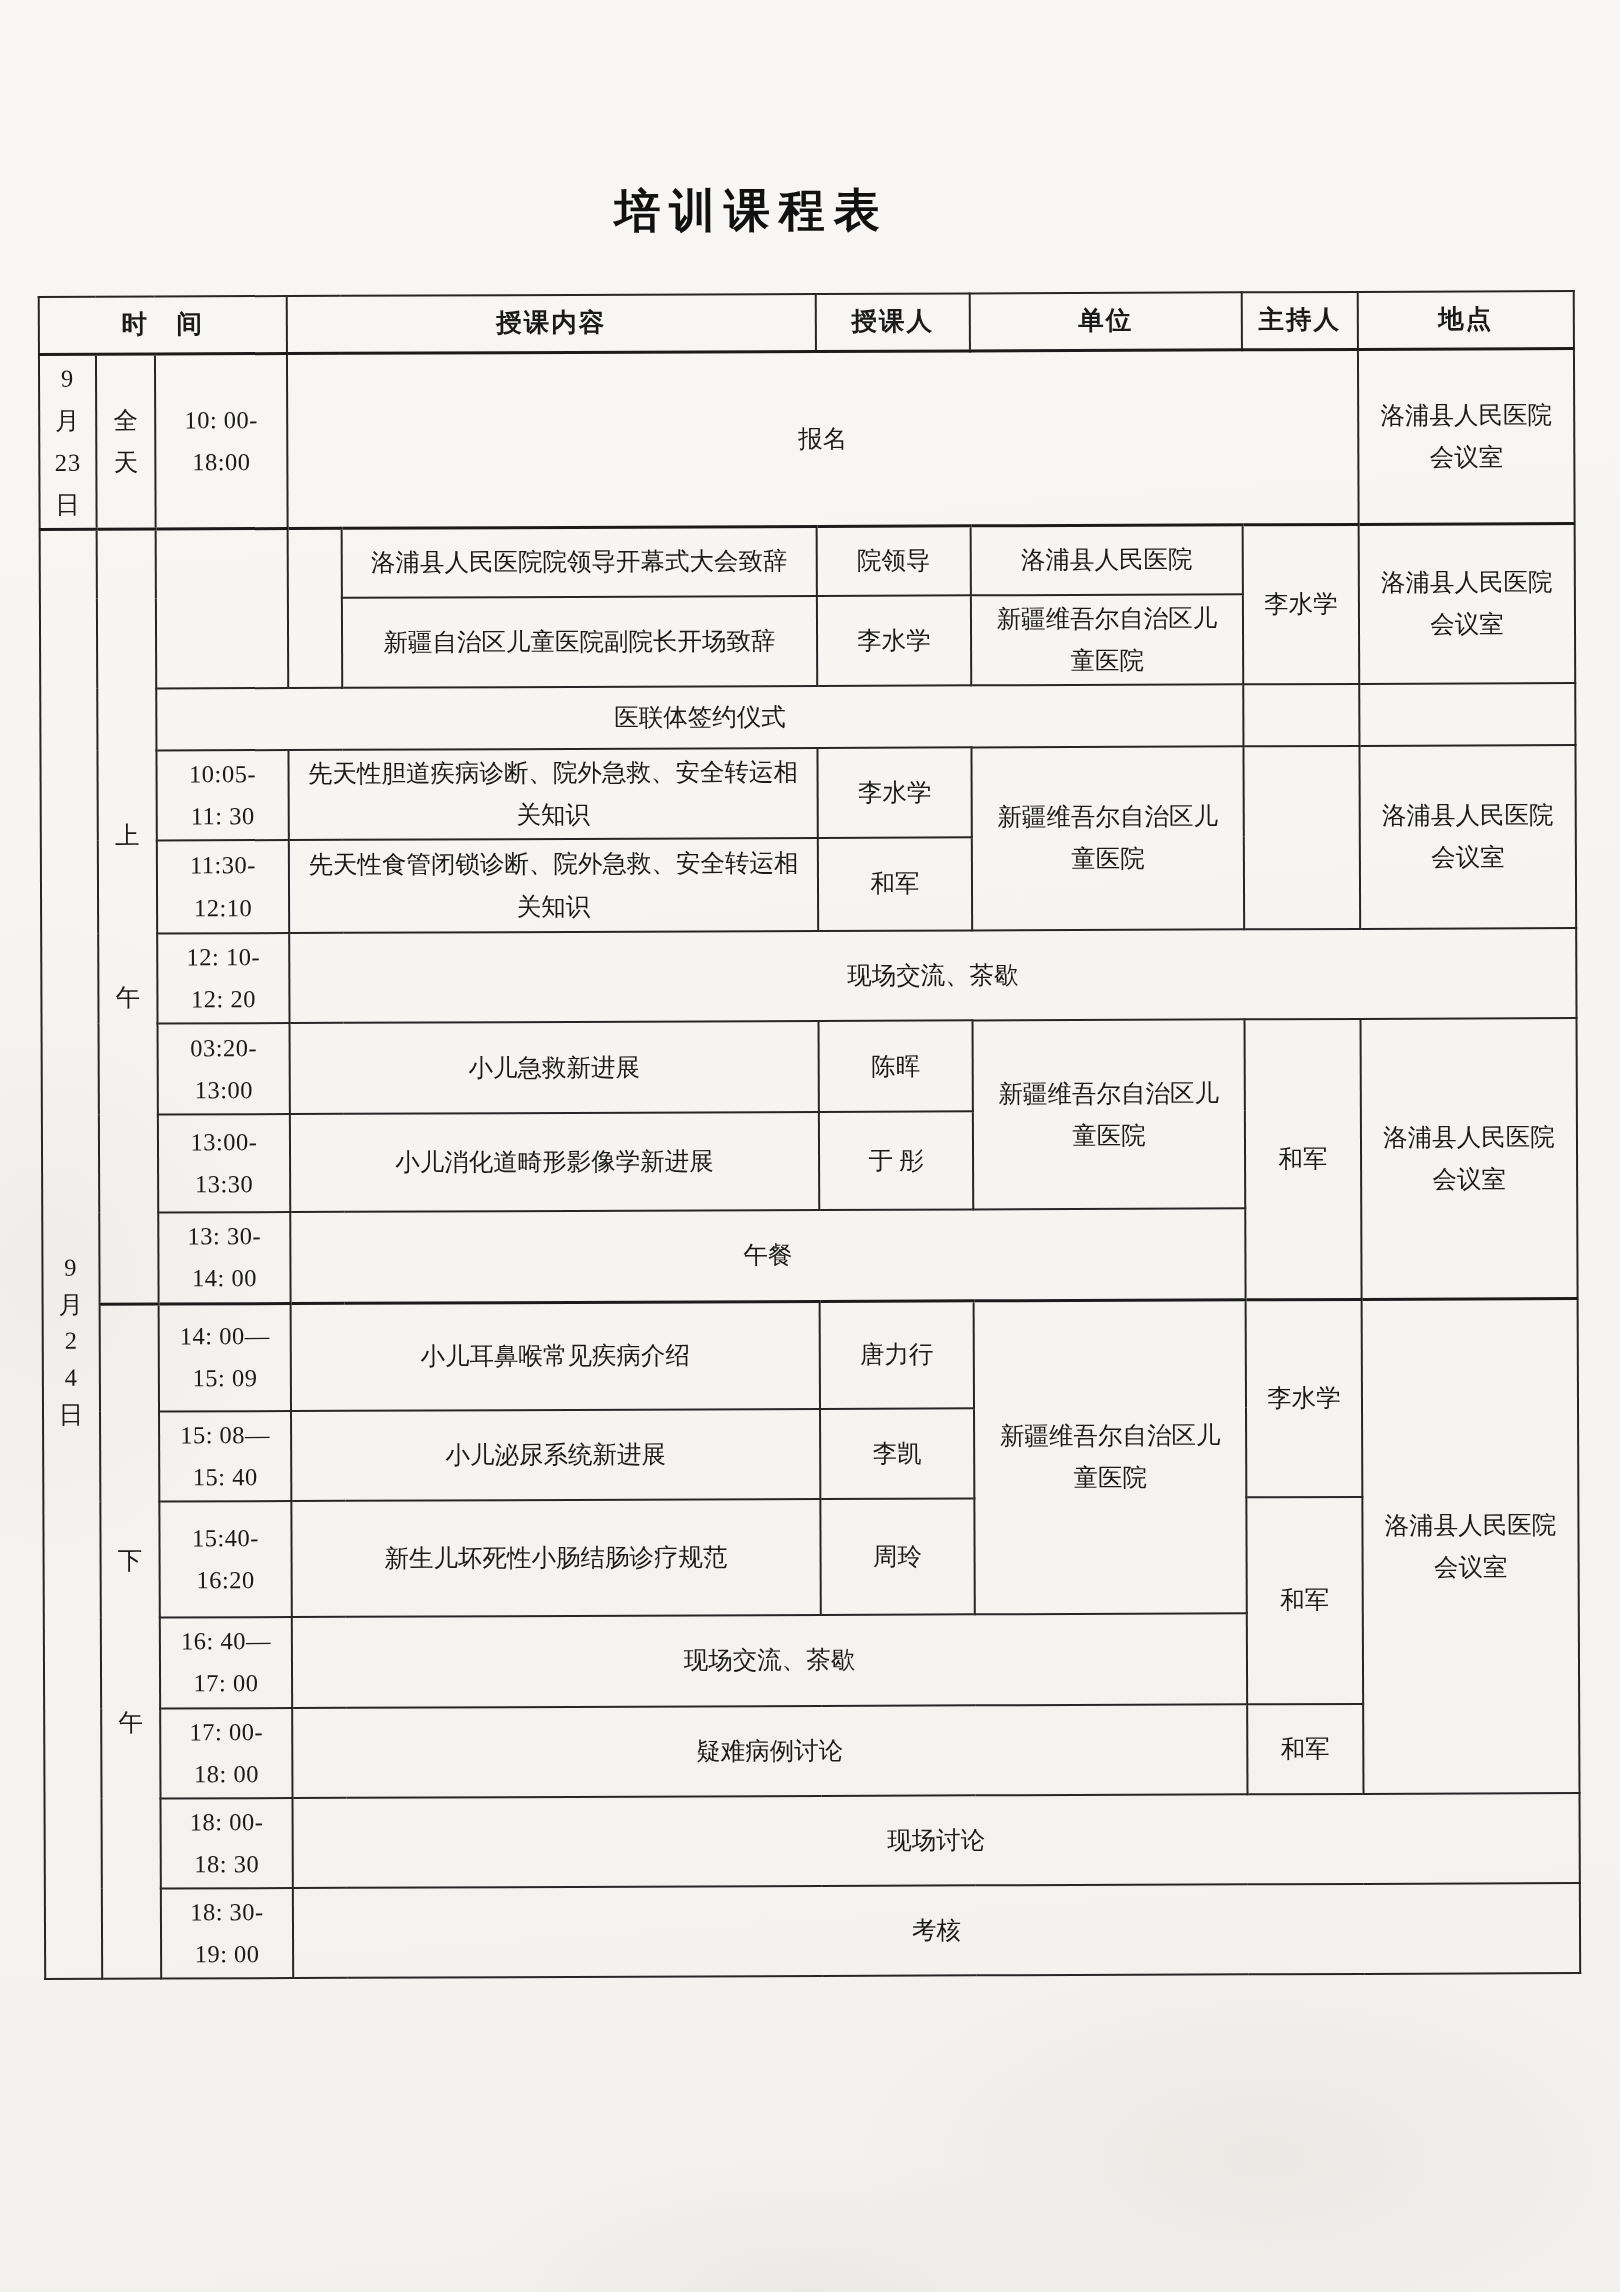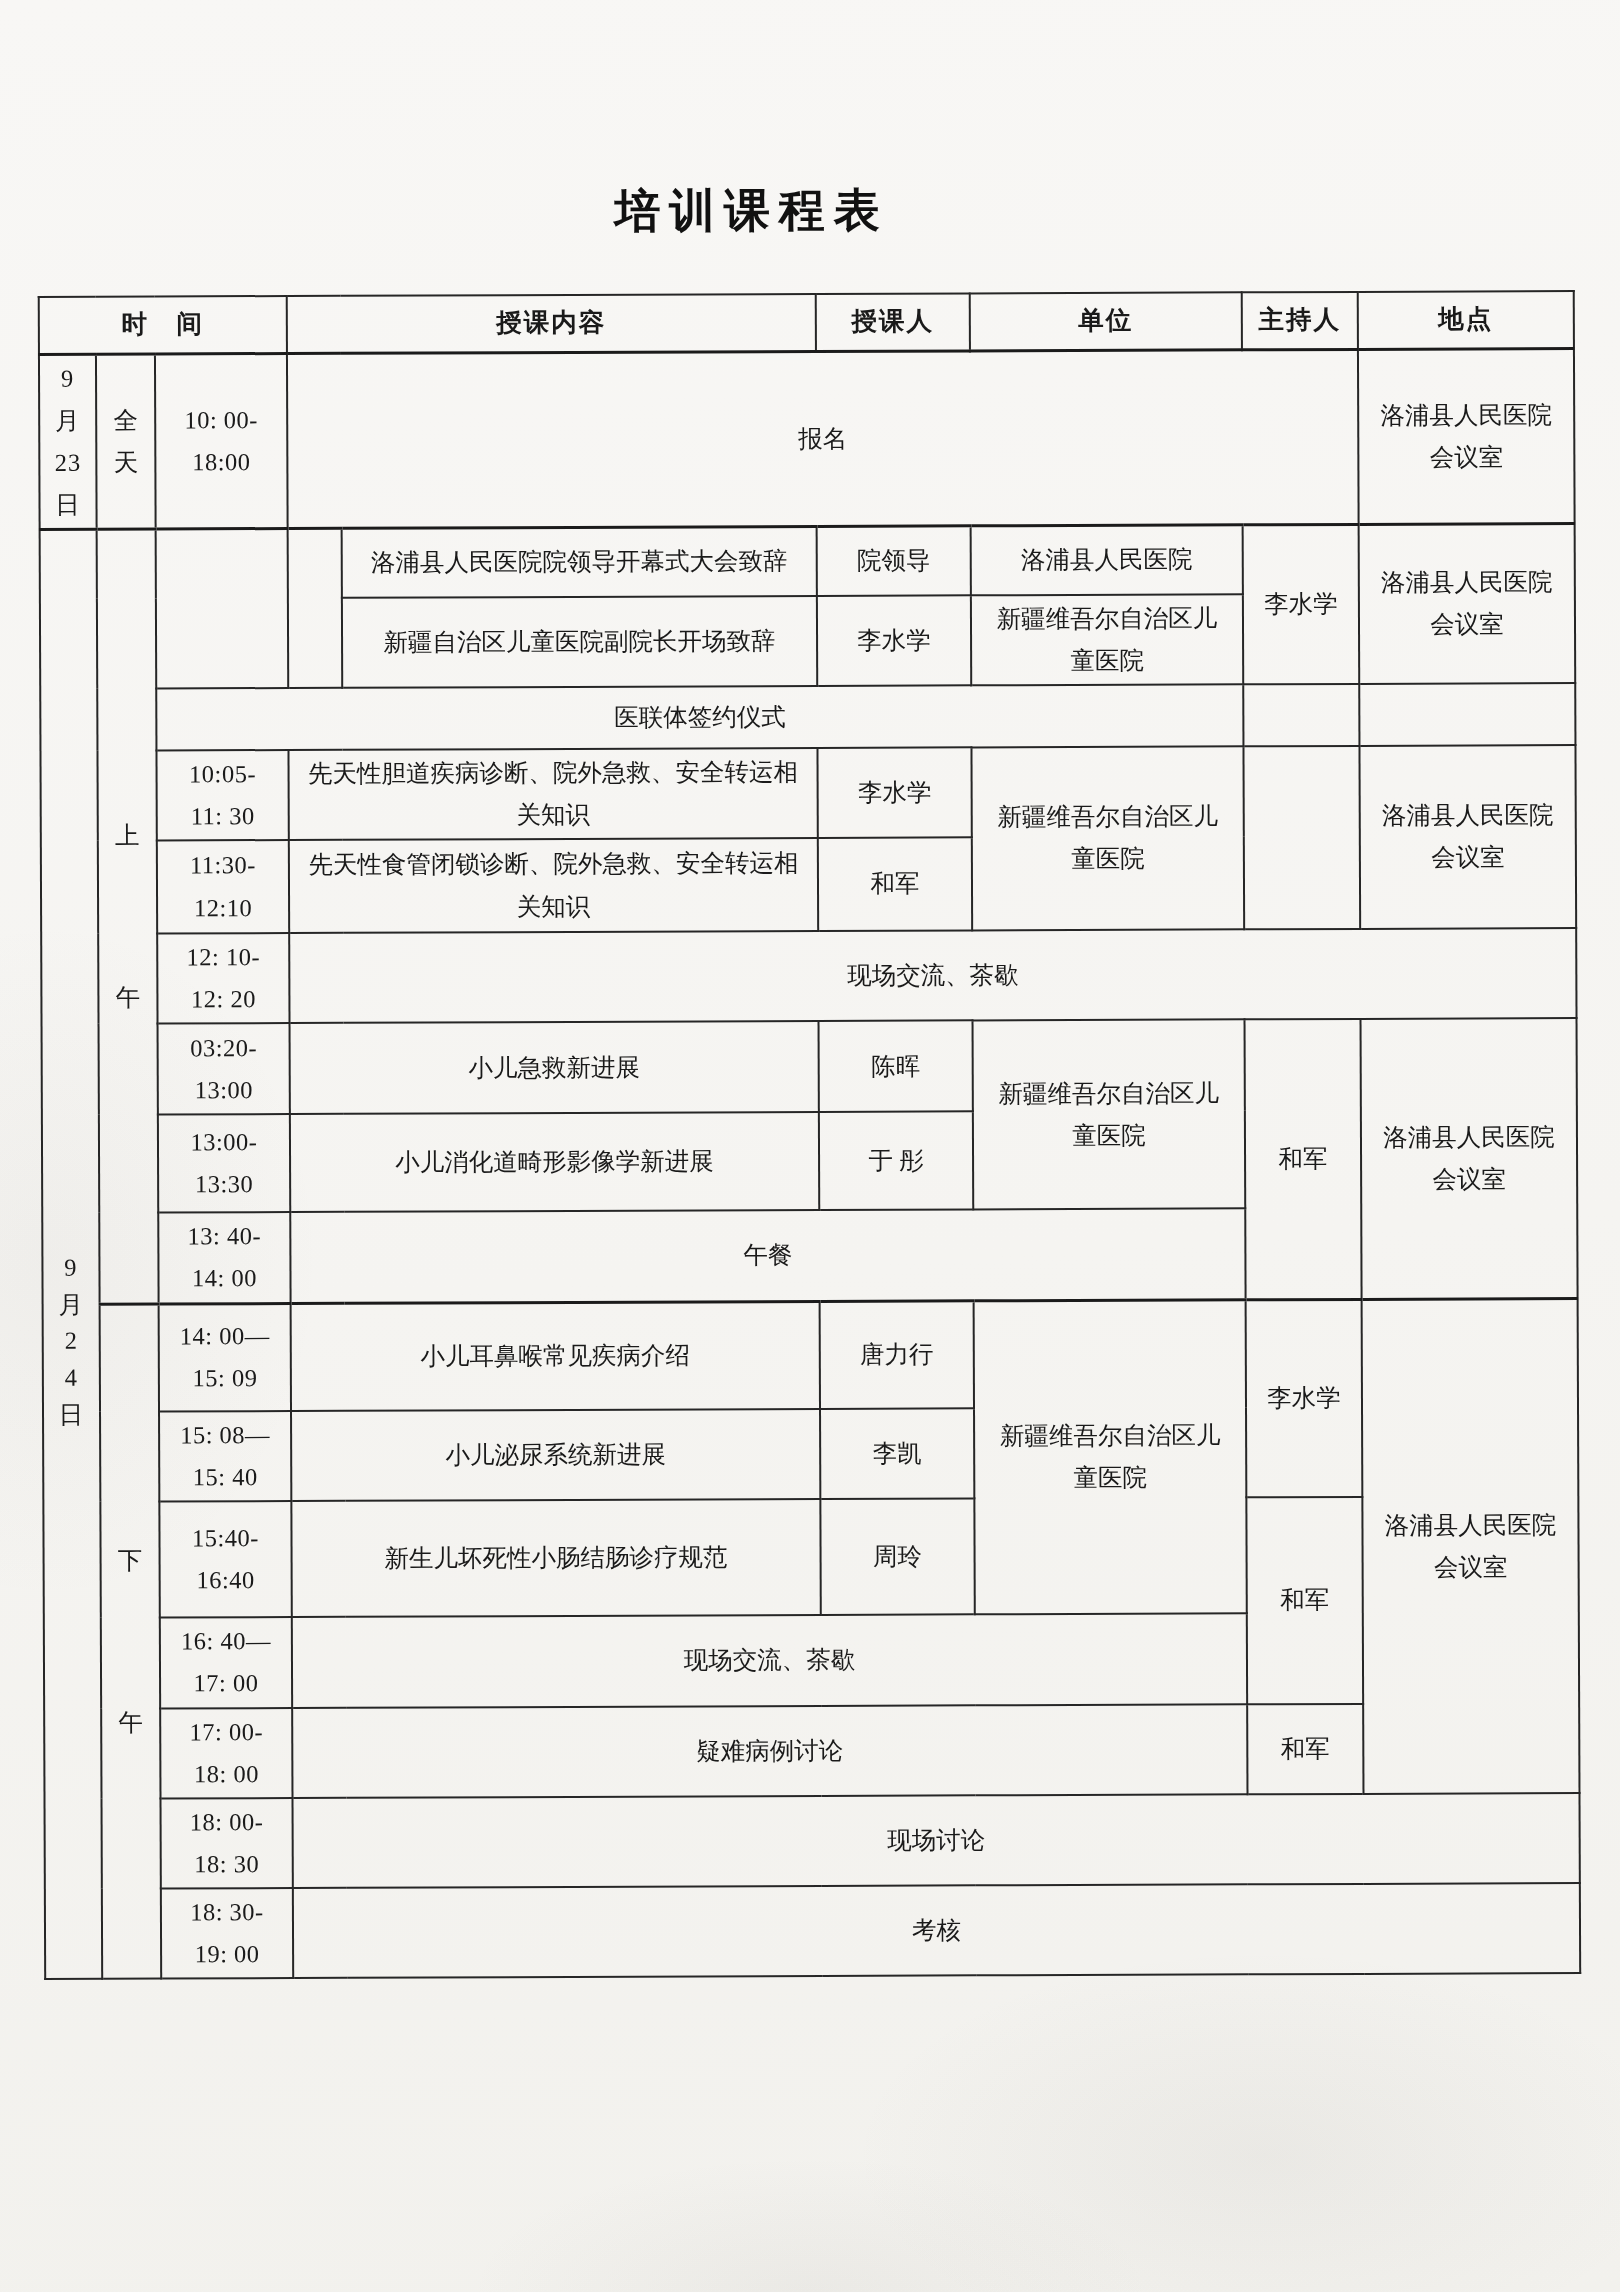--- a/index.html
+++ b/index.html
@@ -149,21 +149,21 @@
       <td rowspan="3" class="loc">洛浦县人民医院
 会议室</td>
     </tr>
     <tr style="height:98px">
       <td class="time">13:00-
 13:30</td>
       <td colspan="2">小儿消化道畸形影像学新进展</td>
       <td>于 彤</td>
     </tr>
     <tr style="height:69px">
-      <td class="time">13: 40-
+      <td class="time">13: 30-
 14: 00</td>
       <td colspan="4">午餐</td>
     </tr>
 
     <tr class="thick" style="height:108px">
       <td rowspan="7" class="vper big">下
 午</td>
       <td class="time">14: 00—
 15: 09</td>
       <td colspan="2">小儿耳鼻喉常见疾病介绍</td>
@@ -175,21 +175,21 @@
 会议室</td>
     </tr>
     <tr style="height:78px">
       <td class="time">15: 08—
 15: 40</td>
       <td colspan="2">小儿泌尿系统新进展</td>
       <td>李凯</td>
     </tr>
     <tr style="height:116px">
       <td class="time">15:40-
-16:40</td>
+16:20</td>
       <td colspan="2">新生儿坏死性小肠结肠诊疗规范</td>
       <td>周玲</td>
       <td rowspan="2">和军</td>
     </tr>
     <tr style="height:69px">
       <td class="time">16: 40—
 17: 00</td>
       <td colspan="4">现场交流、茶歇</td>
     </tr>
     <tr style="height:64px">

